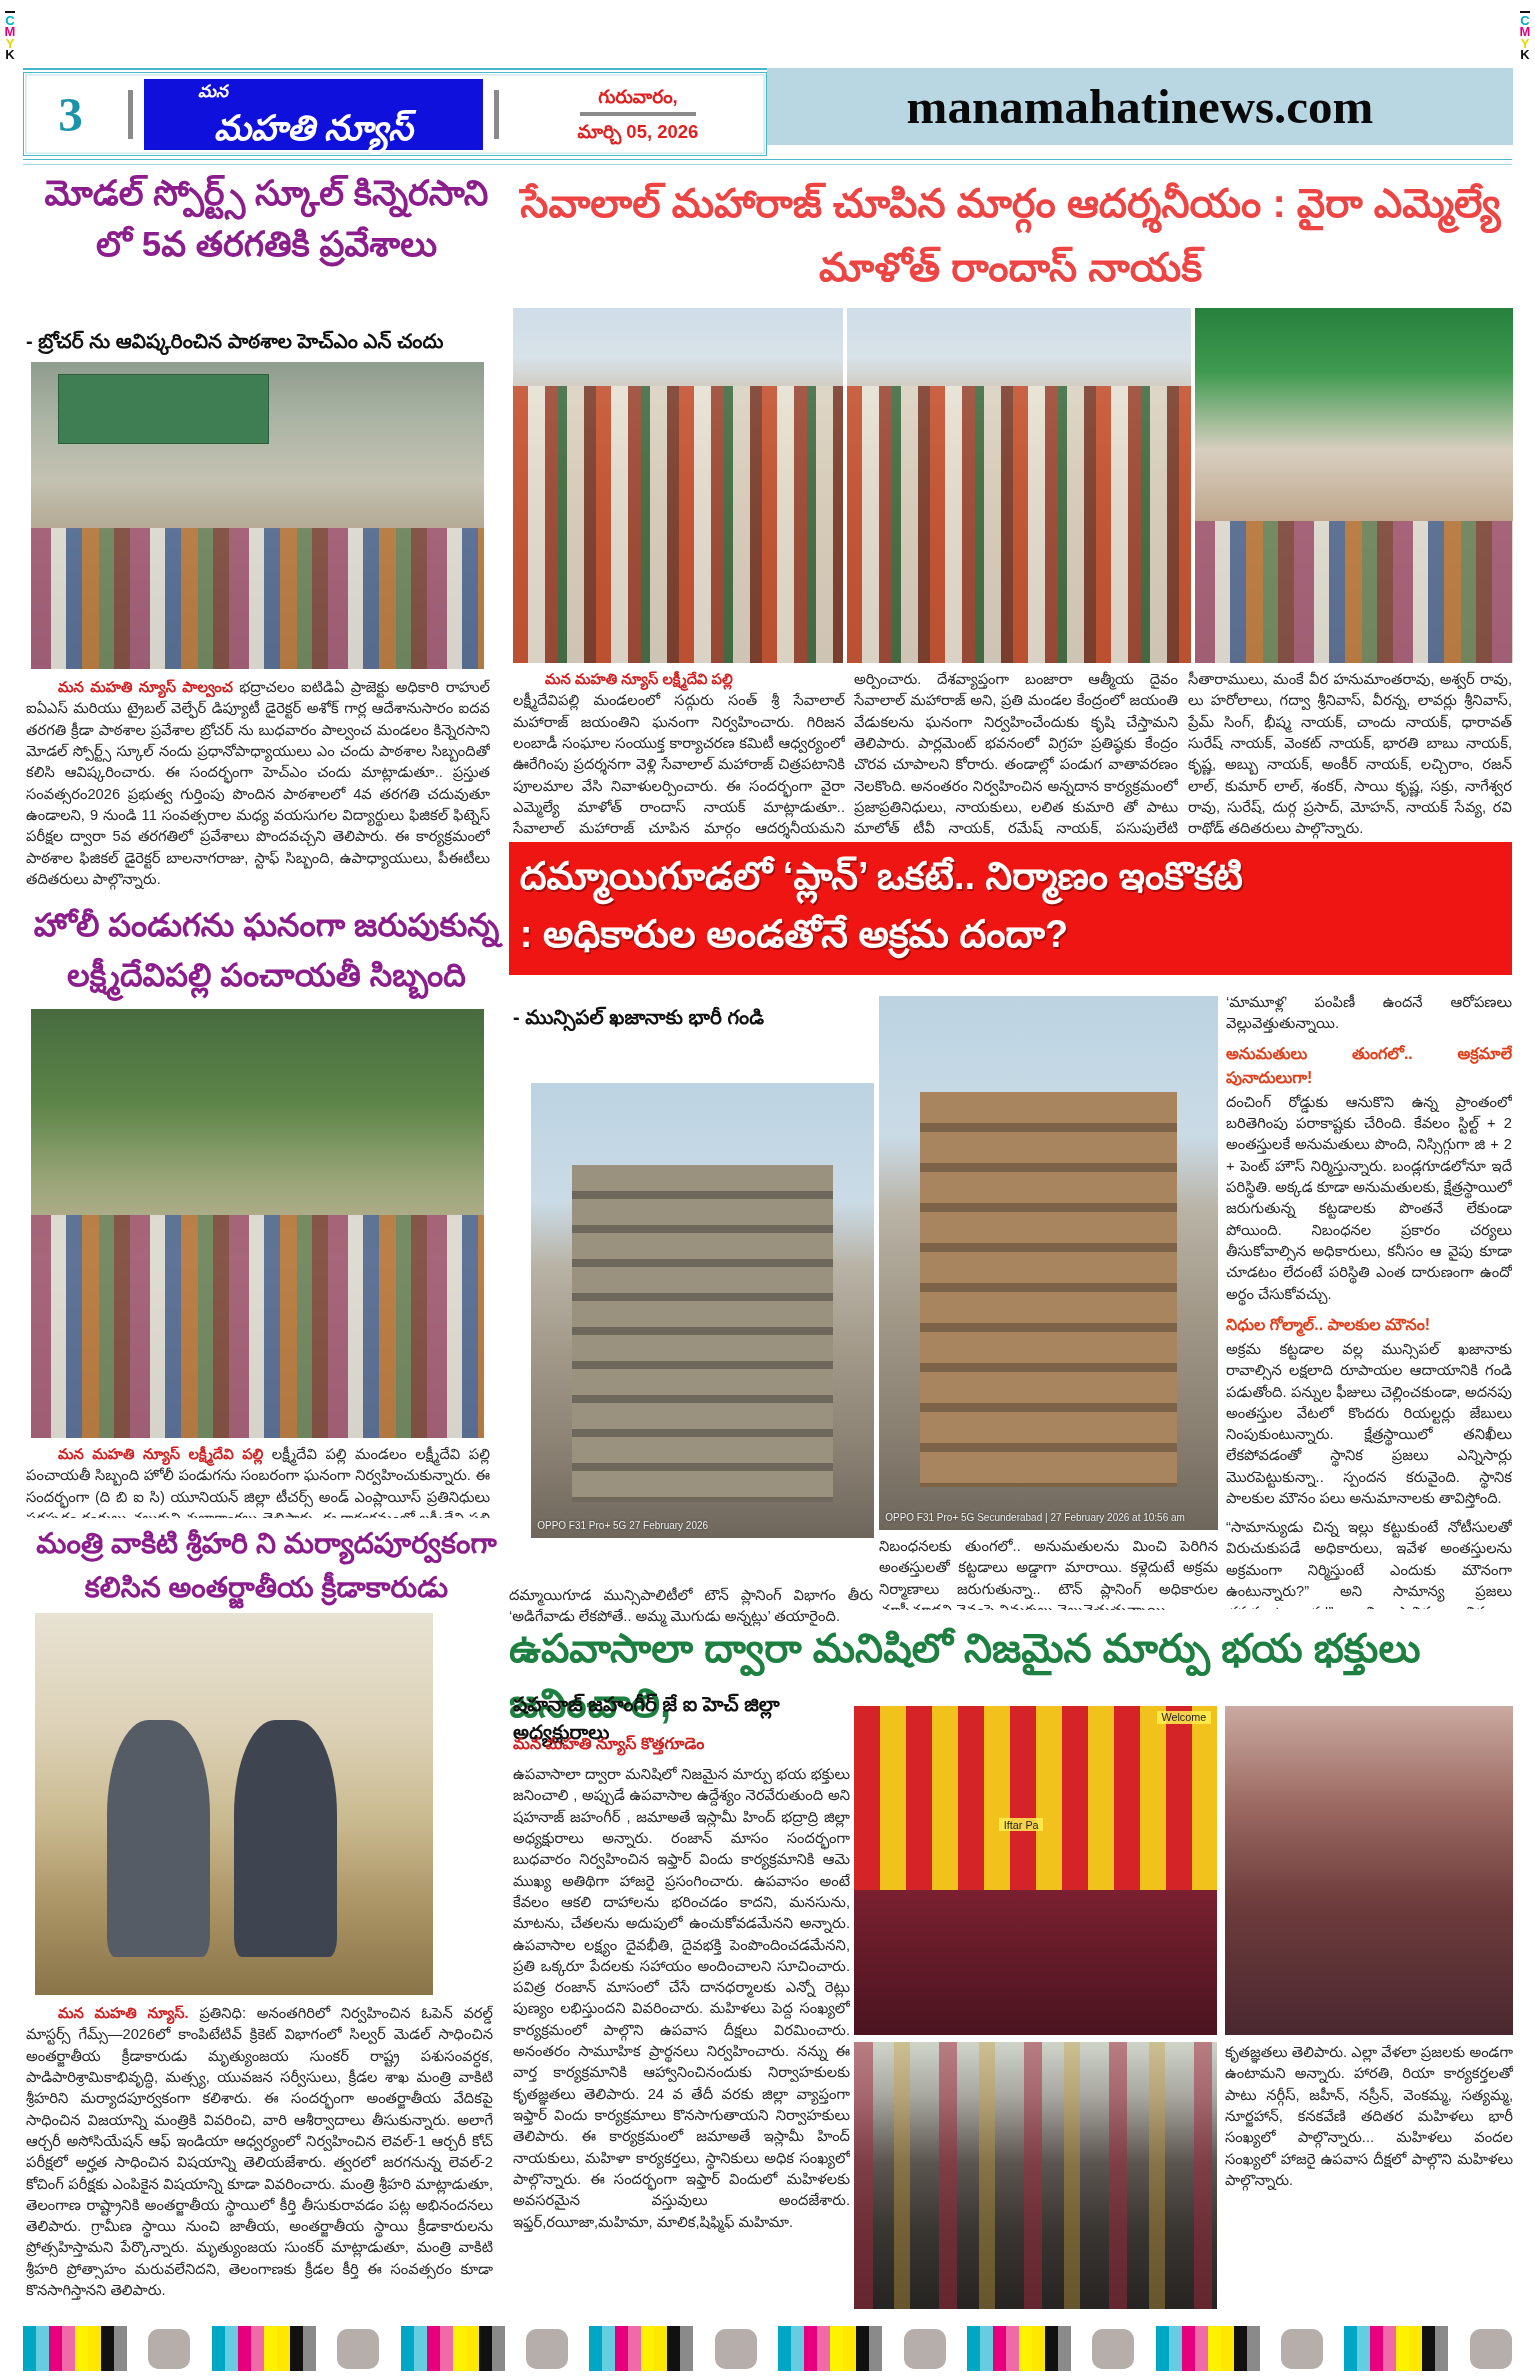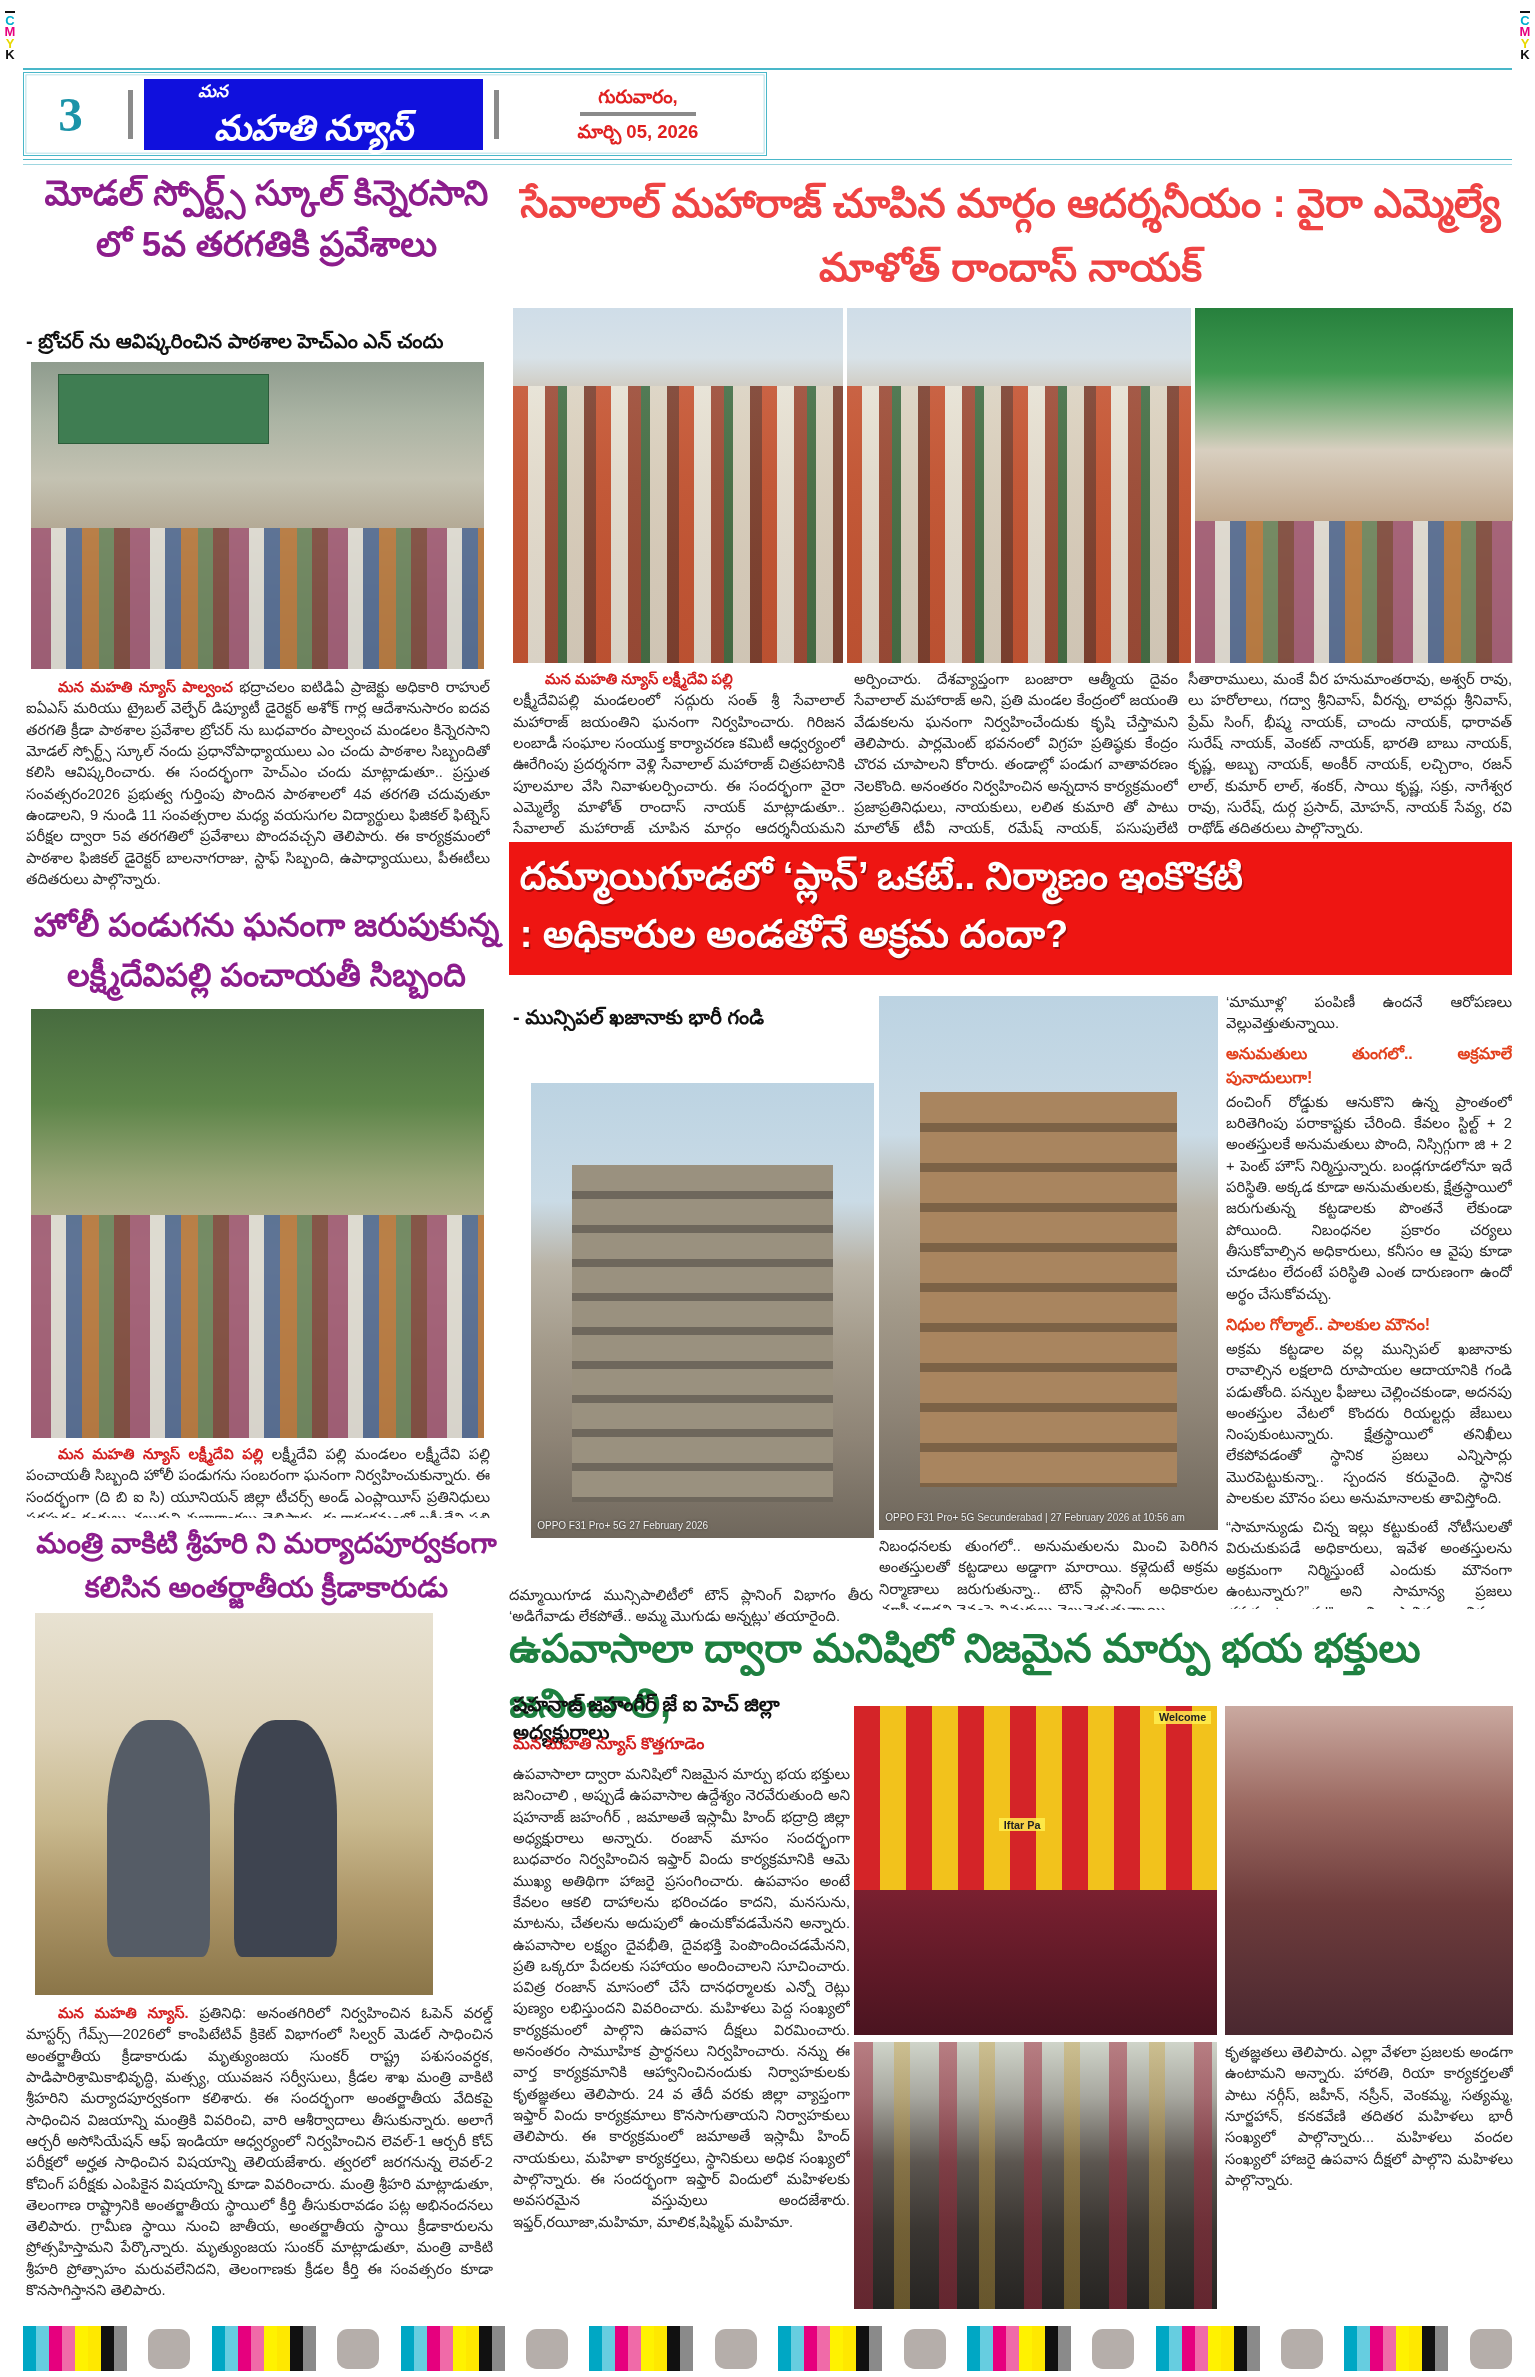--- a/index.html
+++ b/index.html
@@ -46,21 +46,21 @@
   .redhead{color:#e2401c;font-weight:bold;font-size:16px;margin:7.7px 0 3.1px 0;}
   .red-banner{position:absolute;left:509px;top:842px;width:1003px;height:133px;background:#ee1512;
     color:#fff;display:flex;flex-direction:column;justify-content:flex-start;box-sizing:border-box;padding:4.6px 10.8px;}
   .red-banner div{font-size:38px;font-weight:bold;line-height:1.55;text-align:left;
     text-shadow:1.5px 1.5px 0 #a00c0a;}
 
   
   .photo{position:absolute;overflow:hidden;background:#cfcabe;}
   .photo .watermark{position:absolute;left:6.2px;bottom:6.2px;color:#f4f4f4;font-size:10px;line-height:1.3;
     text-shadow:0 0 2.3px rgba(0,0,0,.7);}
-  .photo .overlay-label{position:absolute;color:#222;font-weight:bold;background:rgba(255,238,80,.85);
+  .photo .overlay-label{position:absolute;color:#222;font-weight:normal;background:rgba(255,238,80,.85);
     padding:0.8px 4.6px;font-size:10.8px;}
   .ph-school{background:
     linear-gradient(180deg,#8f9c8e 0,#aab3a3 18%,#c4c2b2 38%,#b3a894 55%,#7c7668 78%,#5d5a50 100%);}
   .ph-school .board{position:absolute;left:6%;top:4%;width:46%;height:22%;background:#3f7d52;
     border:1.5px solid #2c5c3a;}
   .crowdstrip{position:absolute;left:0;right:0;bottom:0;height:46%;
     background:repeating-linear-gradient(90deg,#b05a7a 0 20px,#e3e0d6 20px 35px,#4f6fa0 35px 51px,#c7792f 51px 68px,#6a8a58 68px 83px,#8c4a3c 83px 99px);
     filter:saturate(.8);opacity:.9;}
   .ph-rally{background:linear-gradient(180deg,#cfdde8 0,#d8e2e8 14%,#c9b9a2 30%,#a98f74 48%,#8c6e55 70%,#6c5442 100%);}
   .rallyheads{position:absolute;left:0;right:0;top:22%;height:78%;
@@ -119,20 +119,23 @@
       <span class="small">మన</span>
       <span class="main">మహతి న్యూస్</span>
     </div>
     <div class="hdr-div"></div>
     <div class="date-block">
       <div>గురువారం,</div>
       <div class="sep"></div>
       <div>మార్చి 05, 2026</div>
     </div>
   </div>
+  <div class="site-banner">
+    <span>manamahatinews.com</span>
+  </div>
   <div class="bottom-header-rule"></div>
 
   <div class="abs headline hl-purple" style="left:23px;top:168px;width:487px;font-size:35px;line-height:1.45;">మోడల్ స్పోర్ట్స్ స్కూల్ కిన్నెరసాని లో 5వ తరగతికి ప్రవేశాలు</div>
   <div class="abs subhead" style="left:26px;top:330px;width:478px;font-size:20px;">- బ్రోచర్ ను ఆవిష్కరించిన పాఠశాల హెచ్ఎం ఎన్ చందు</div>
   <div class="photo ph-school" style="left:31px;top:362px;width:453px;height:307px;">
     <div class="board"></div>
     <div class="crowdstrip"></div>
   </div>
   <div class="abs bodytext" style="left:26px;top:677px;width:464px;height:219px;">
     <span class="dateline">మన మహతి న్యూస్ పాల్వంచ</span><span> భద్రాచలం ఐటిడిఏ ప్రాజెక్టు అధికారి రాహుల్ ఐఏఎస్ మరియు ట్రైబల్ వెల్ఫేర్ డిప్యూటీ డైరెక్టర్ అశోక్ గార్ల ఆదేశానుసారం ఐదవ తరగతి క్రీడా పాఠశాల ప్రవేశాల బ్రోచర్ ను బుధవారం పాల్వంచ మండలం కిన్నెరసాని మోడల్ స్పోర్ట్స్ స్కూల్ నందు ప్రధానోపాధ్యాయులు ఎం చందు పాఠశాల సిబ్బందితో కలిసి ఆవిష్కరించారు. ఈ సందర్భంగా హెచ్ఎం చందు మాట్లాడుతూ.. ప్రస్తుత సంవత్సరం2026 ప్రభుత్వ గుర్తింపు పొందిన పాఠశాలలో 4వ తరగతి చదువుతూ ఉండాలని, 9 నుండి 11 సంవత్సరాల మధ్య వయసుగల విద్యార్థులు ఫిజికల్ ఫిట్నెస్ పరీక్షల ద్వారా 5వ తరగతిలో ప్రవేశాలు పొందవచ్చని తెలిపారు. ఈ కార్యక్రమంలో పాఠశాల ఫిజికల్ డైరెక్టర్ బాలనాగరాజు, స్టాఫ్ సిబ్బంది, ఉపాధ్యాయులు, పీఈటీలు తదితరులు పాల్గొన్నారు.</span>

